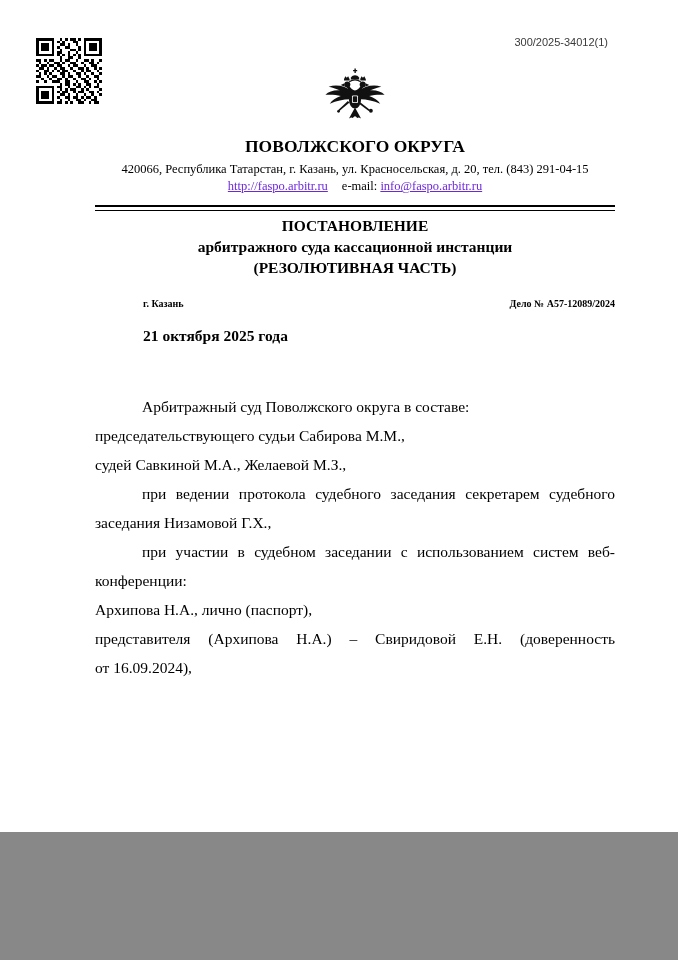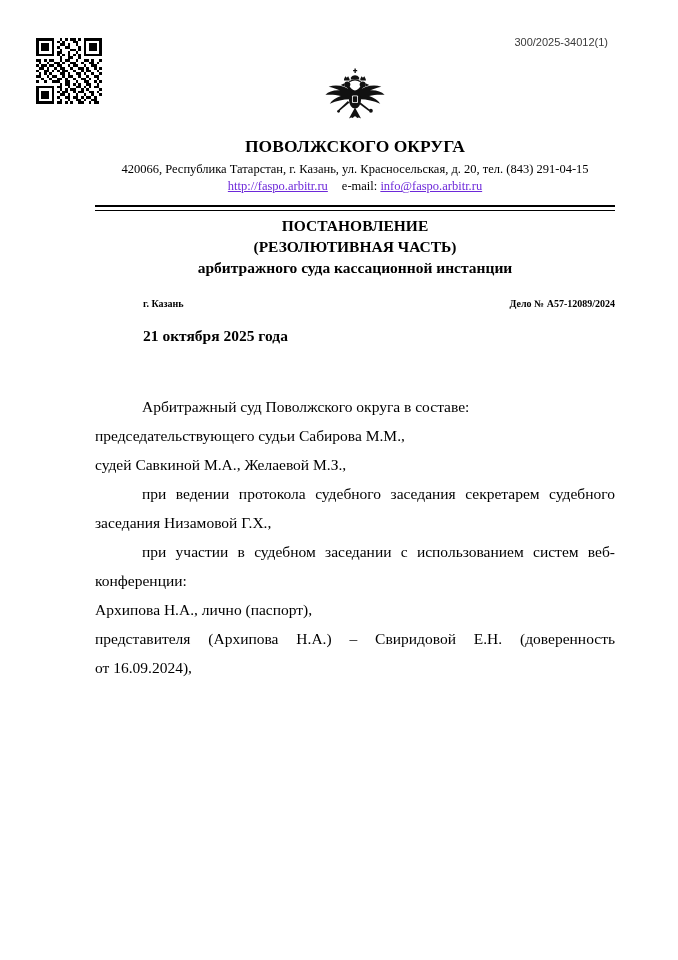--- a/index.html
+++ b/index.html
@@ -1,18 +1,18 @@
 <!DOCTYPE html>
 <html><head>
 <meta charset="utf-8">
 <style>
   html,body{margin:0;padding:0;background:#888;}
   .page{
     position:relative;
-    width:678px;height:960px;
+    width:678px;height:832px;
     margin:0 auto;
     background:#ffffff;
     font-family:"Liberation Serif","DejaVu Serif",serif;
     color:#000;
     overflow:hidden;
   }
   .stamp-number{
     position:absolute;top:36px;right:70px;
     font-family:"Liberation Sans","DejaVu Sans",sans-serif;
     font-size:11px;color:#3a3a3a;
@@ -121,22 +121,22 @@
     </div>
 
     <div class="address">420066, Республика Татарстан, г. Казань, ул. Красносельская, д. 20, тел. (843) 291-04-15</div>
 
     <div class="links-line"><a class="link">http://faspo.arbitr.ru</a><span class="links-gap"></span><span>e-mail:</span> <a class="link">info@faspo.arbitr.ru</a></div>
 
     <div class="double-rule"></div>
 
     <div class="title-block">
       <div class="title-line">ПОСТАНОВЛЕНИЕ</div>
+      <div class="title-line">арбитражного суда кассационной инстанции</div>
       <div class="title-line">(РЕЗОЛЮТИВНАЯ ЧАСТЬ)</div>
-      <div class="title-line">арбитражного суда кассационной инстанции</div>
     </div>
 
     <div class="meta-row">
       <span class="meta-city">г. Казань</span>
       <span>Дело № А57-12089/2024</span>
     </div>
 
     <div class="meta-date">21 октября 2025 года</div>
 
     <div class="body-text">

